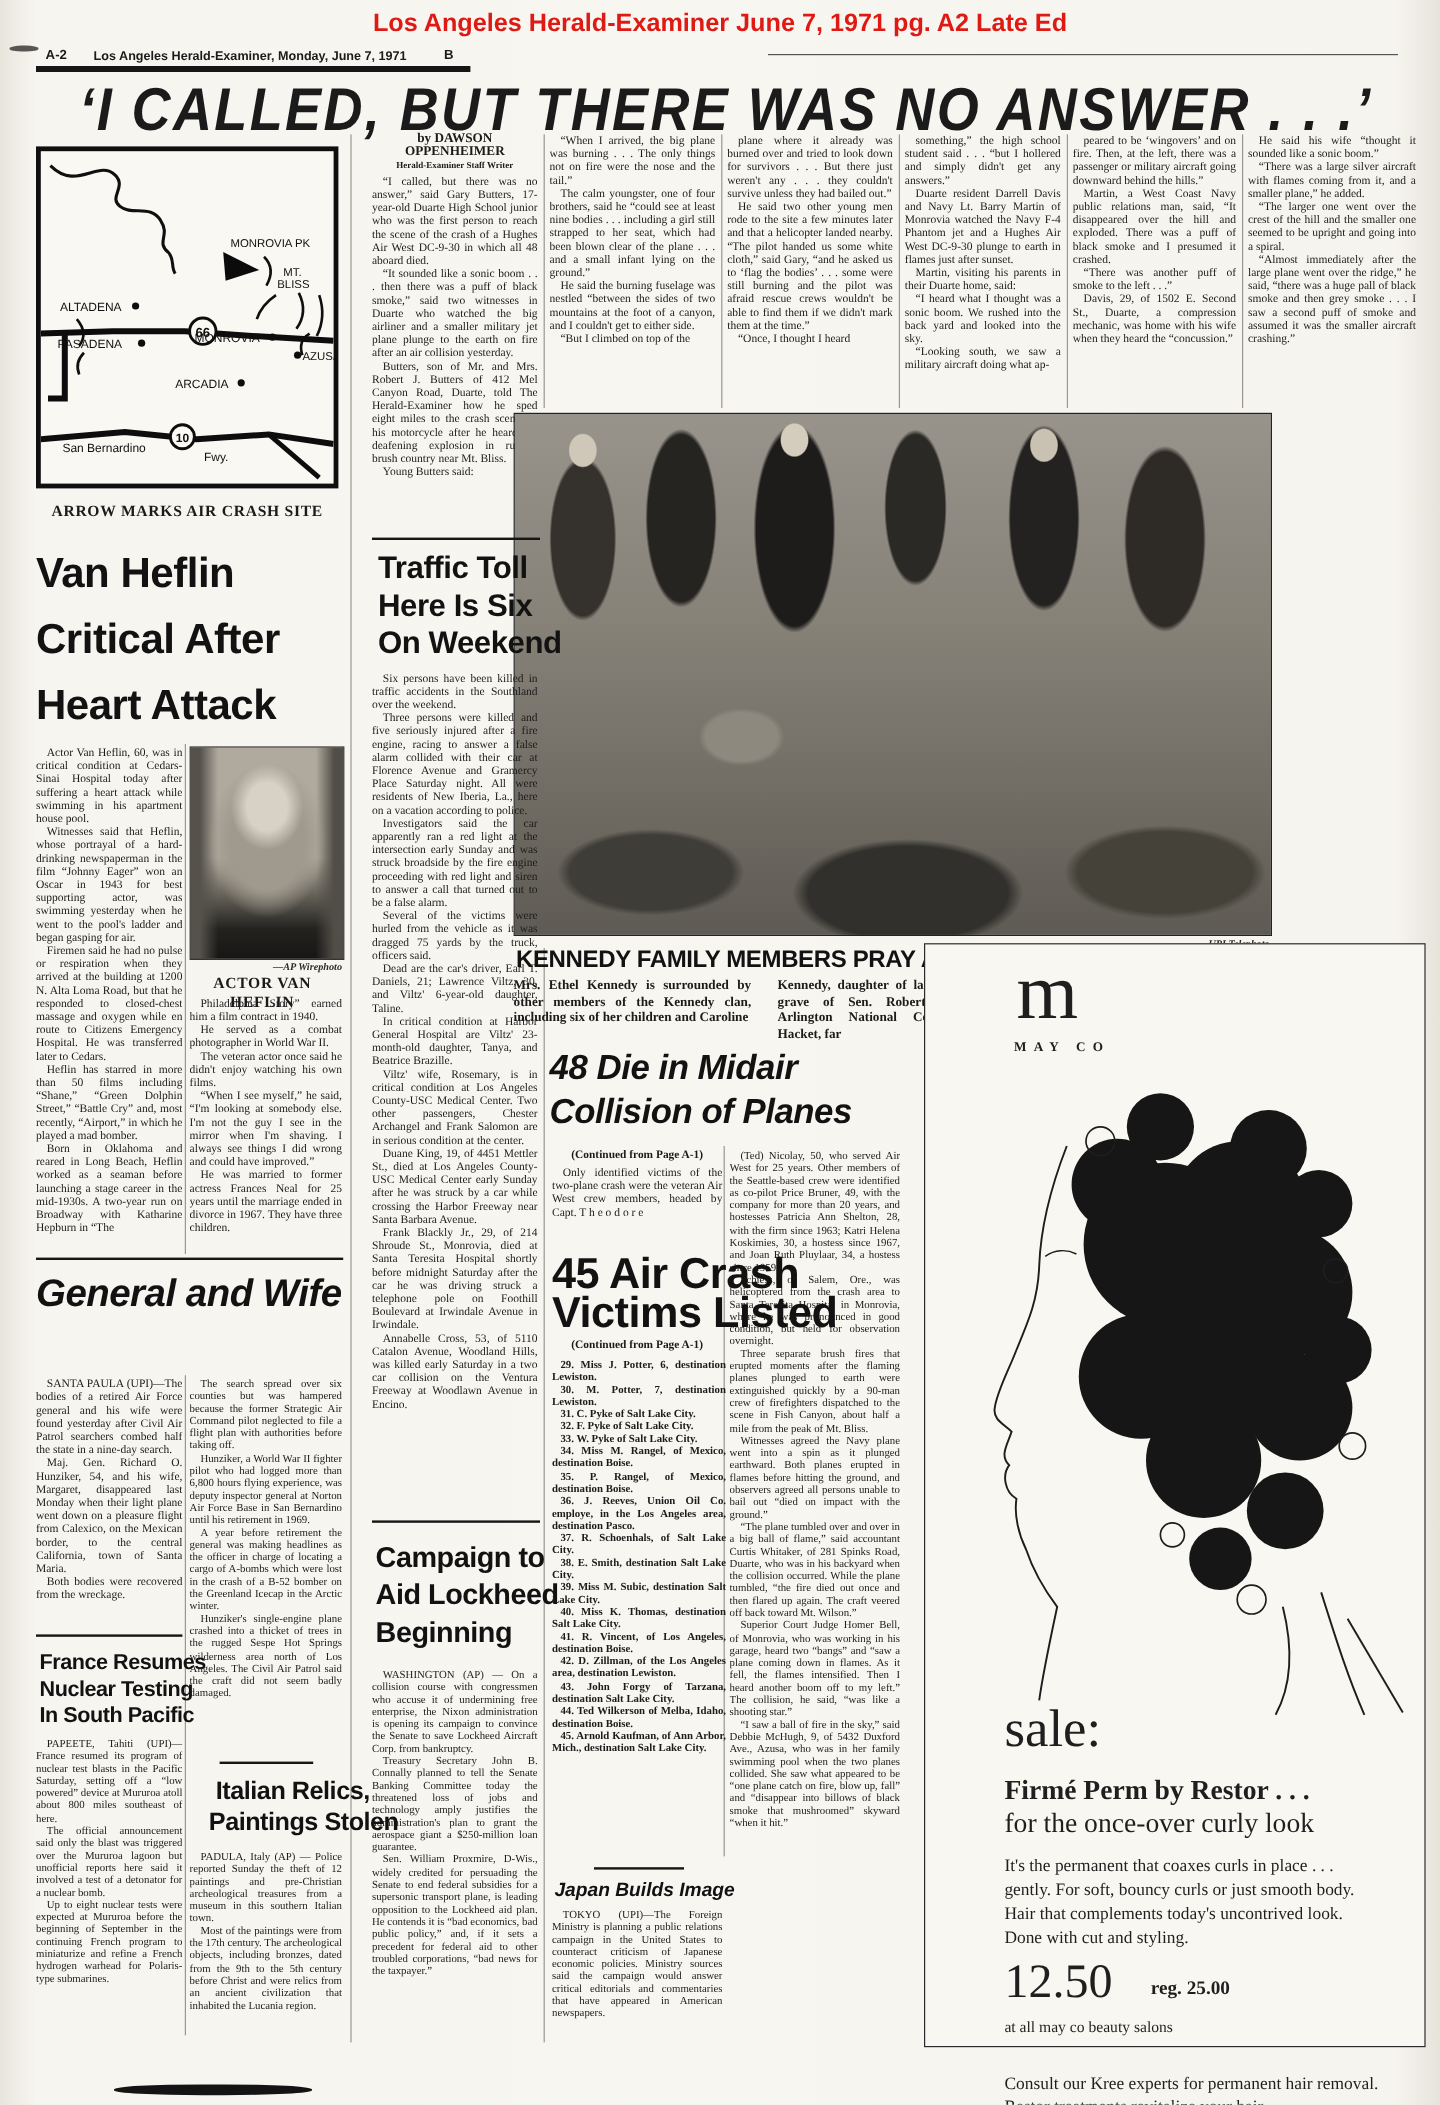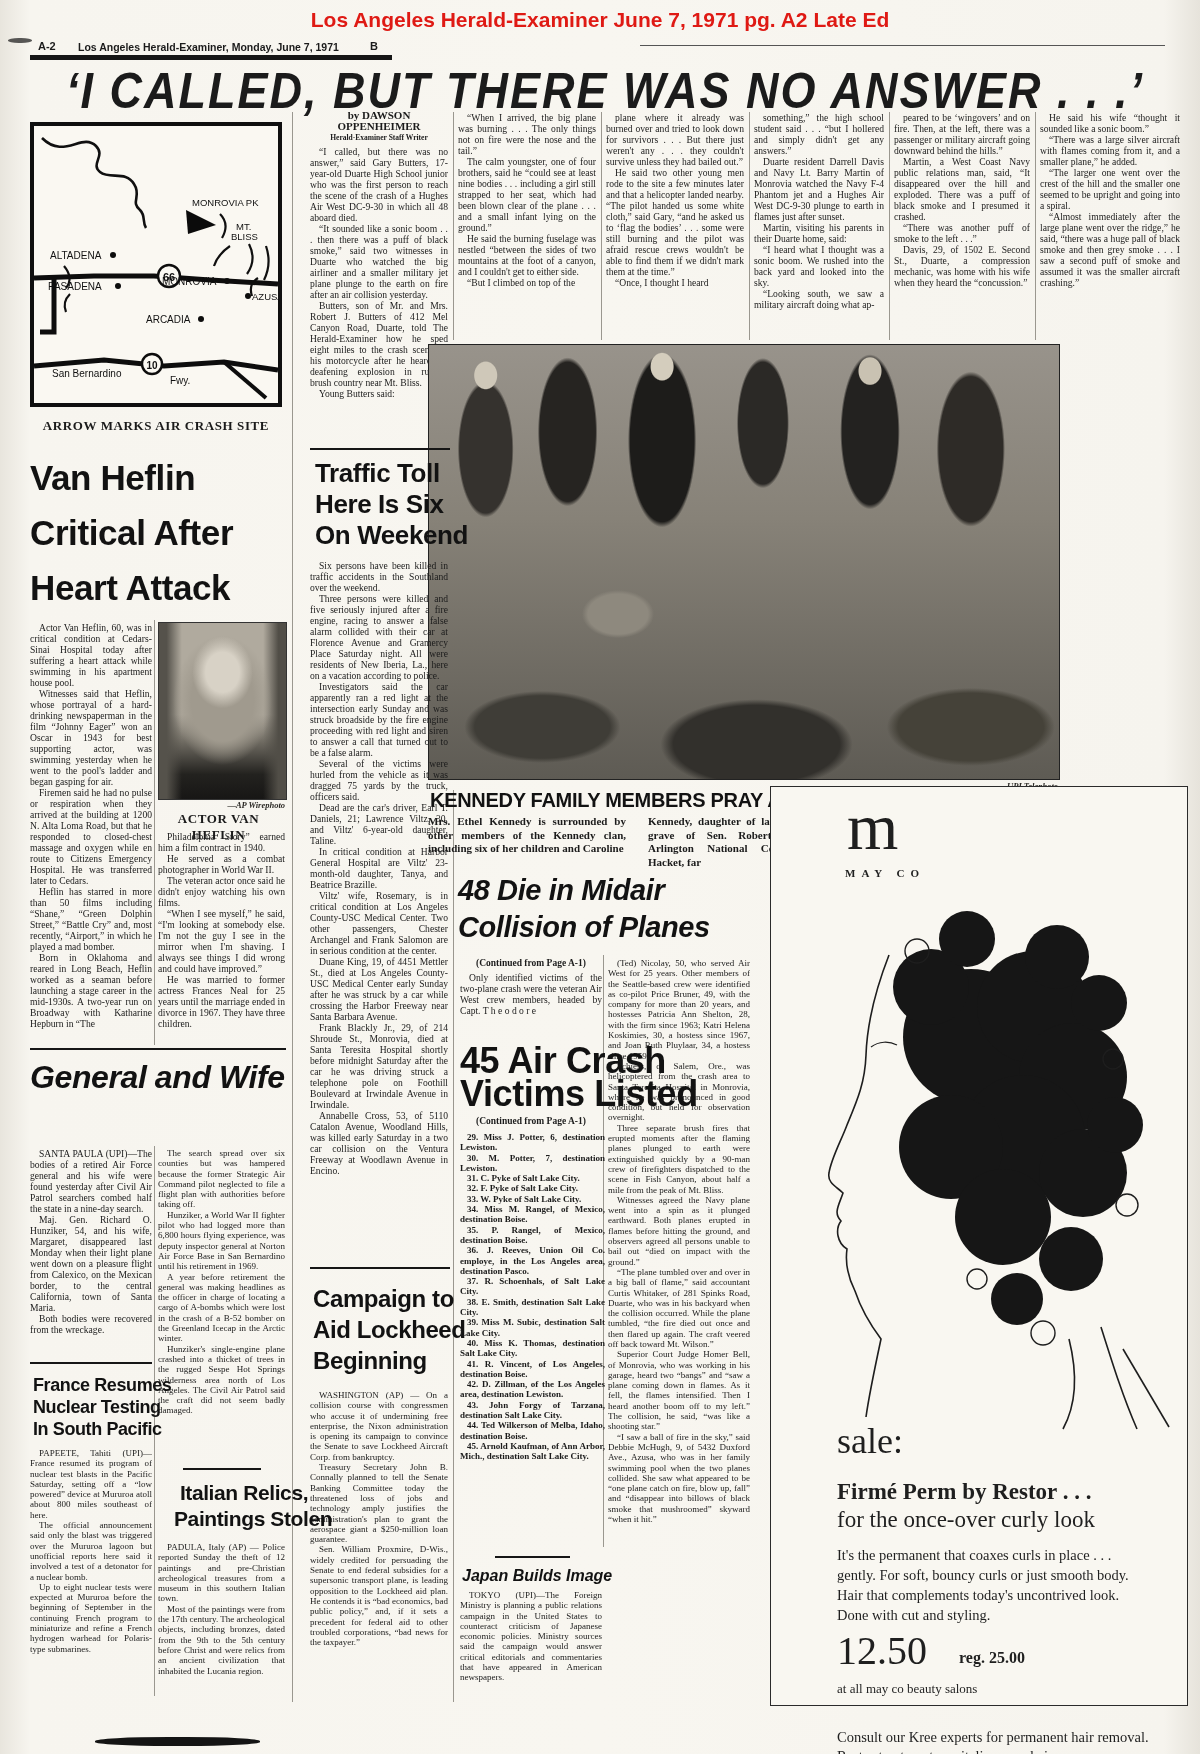--- a/index.html
+++ b/index.html
@@ -56,21 +56,21 @@
   .heflin-photo{background:
      radial-gradient(42px 50px at 50% 28%,#d8d2c6 0 40%,transparent 72%),
      radial-gradient(65px 85px at 50% 44%,#a09a8e 0 48%,transparent 76%),
      linear-gradient(90deg,#55524b 0 6%,transparent 18% 82%,#514e47 94%),
      linear-gradient(#b0aa9e 0 52%,#6d6960 68%,#23221f 86%,#171615 100%);
      border:1px solid #333;}
   .ad-box{border:1.5px solid #2b2b2b;background:#f9f7f1;}
   .ad-serif{font-family:"Liberation Serif",serif;color:#1f1f1f;}
   .ad-m{font-size:66px;line-height:60px;}
   .ad-brand{font-size:11px;letter-spacing:6px;font-weight:bold;}
-  .ad-sale{font-size:36px;line-height:44px;}
+  .ad-sale{font-size:44px;line-height:44px;}
   .ad-line{font-size:23px;line-height:30px;}
   .ad-body{font-size:14.5px;line-height:20px;text-align:left;}
   .ad-price{font-size:40px;line-height:40px;}
   .ad-reg{font-size:16px;font-weight:bold;}
   .ad-small{font-size:13px;}
   .ad-foot{font-size:14.5px;line-height:20px;}
   .smudge{background:#141414;border-radius:45%;}
   svg text{font-family:"Liberation Sans",sans-serif;fill:#111;}
 </style>
 </head>

